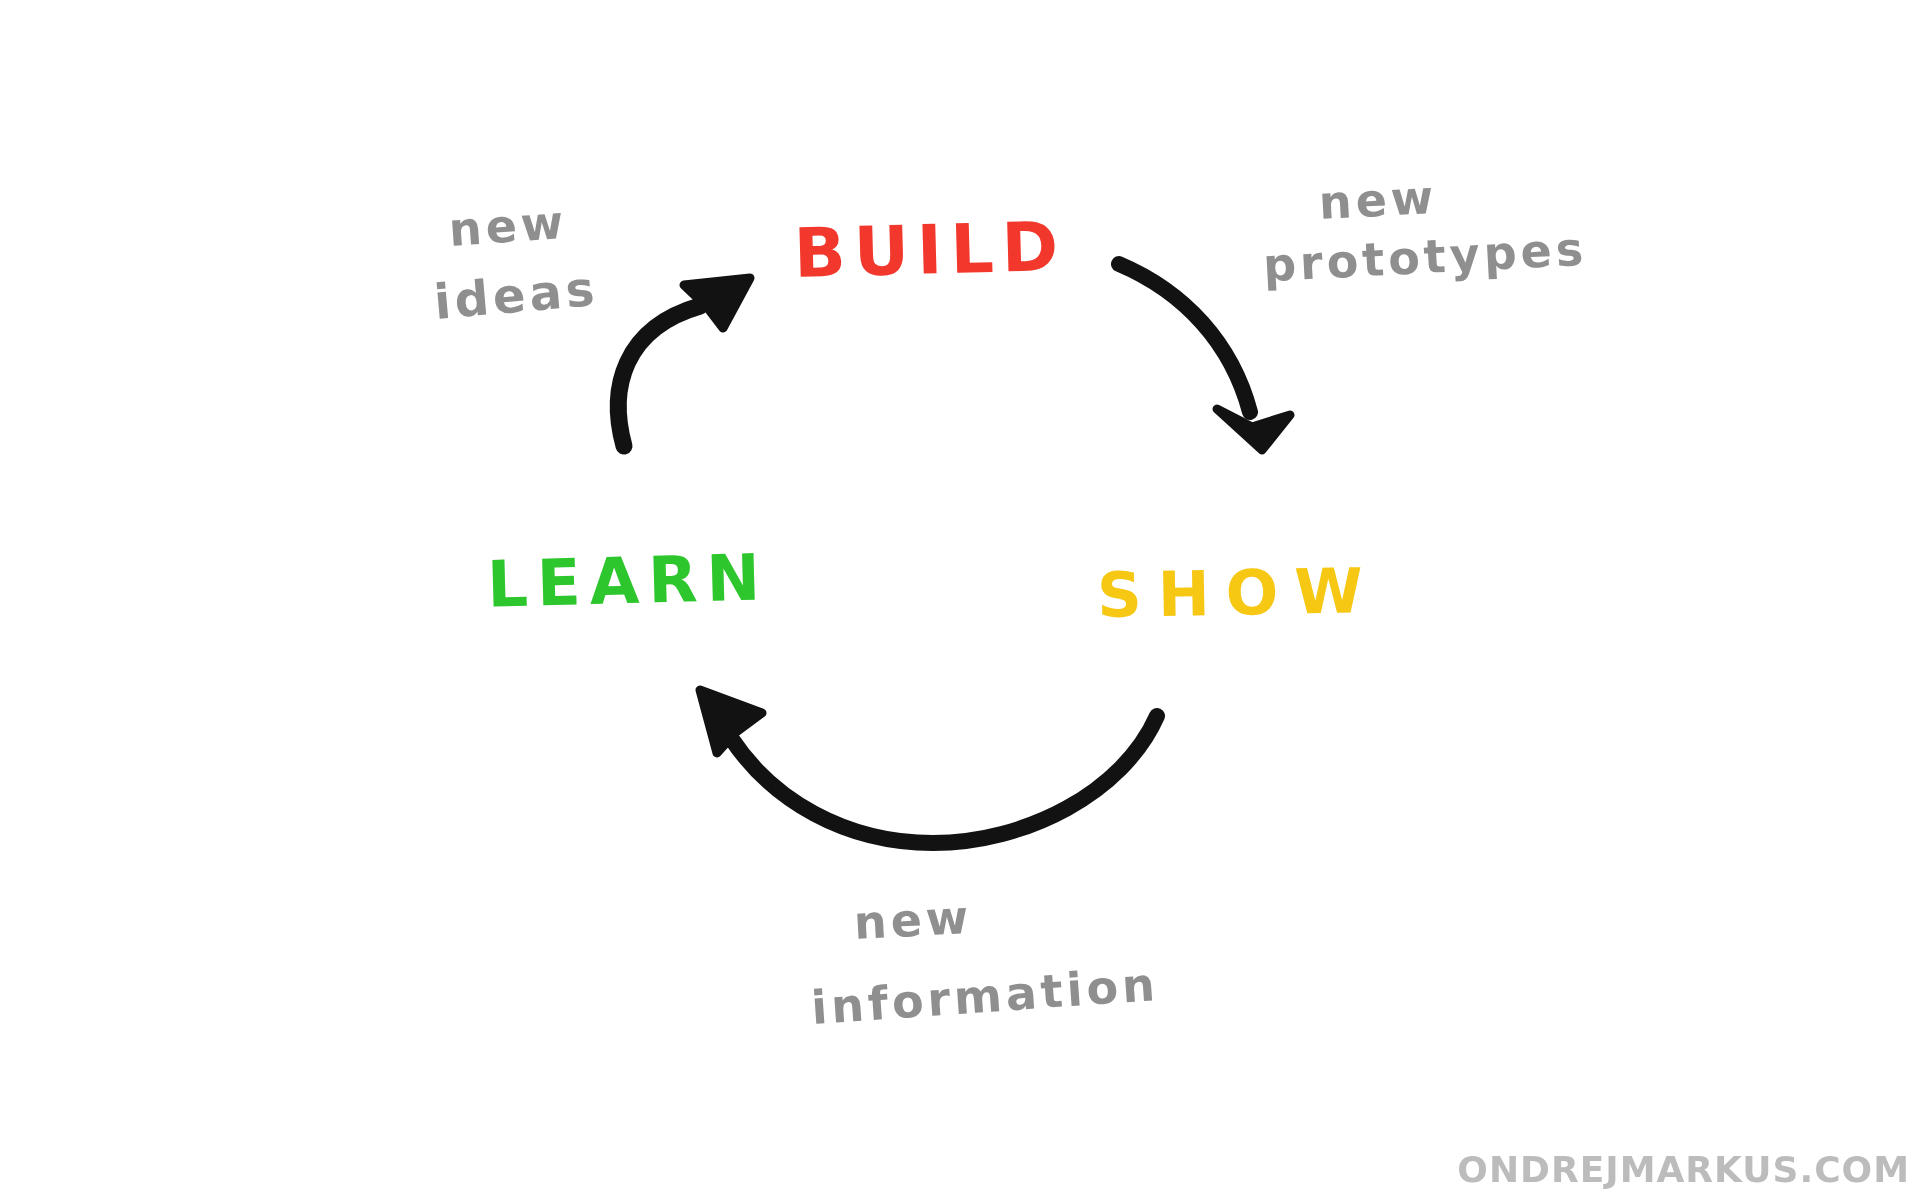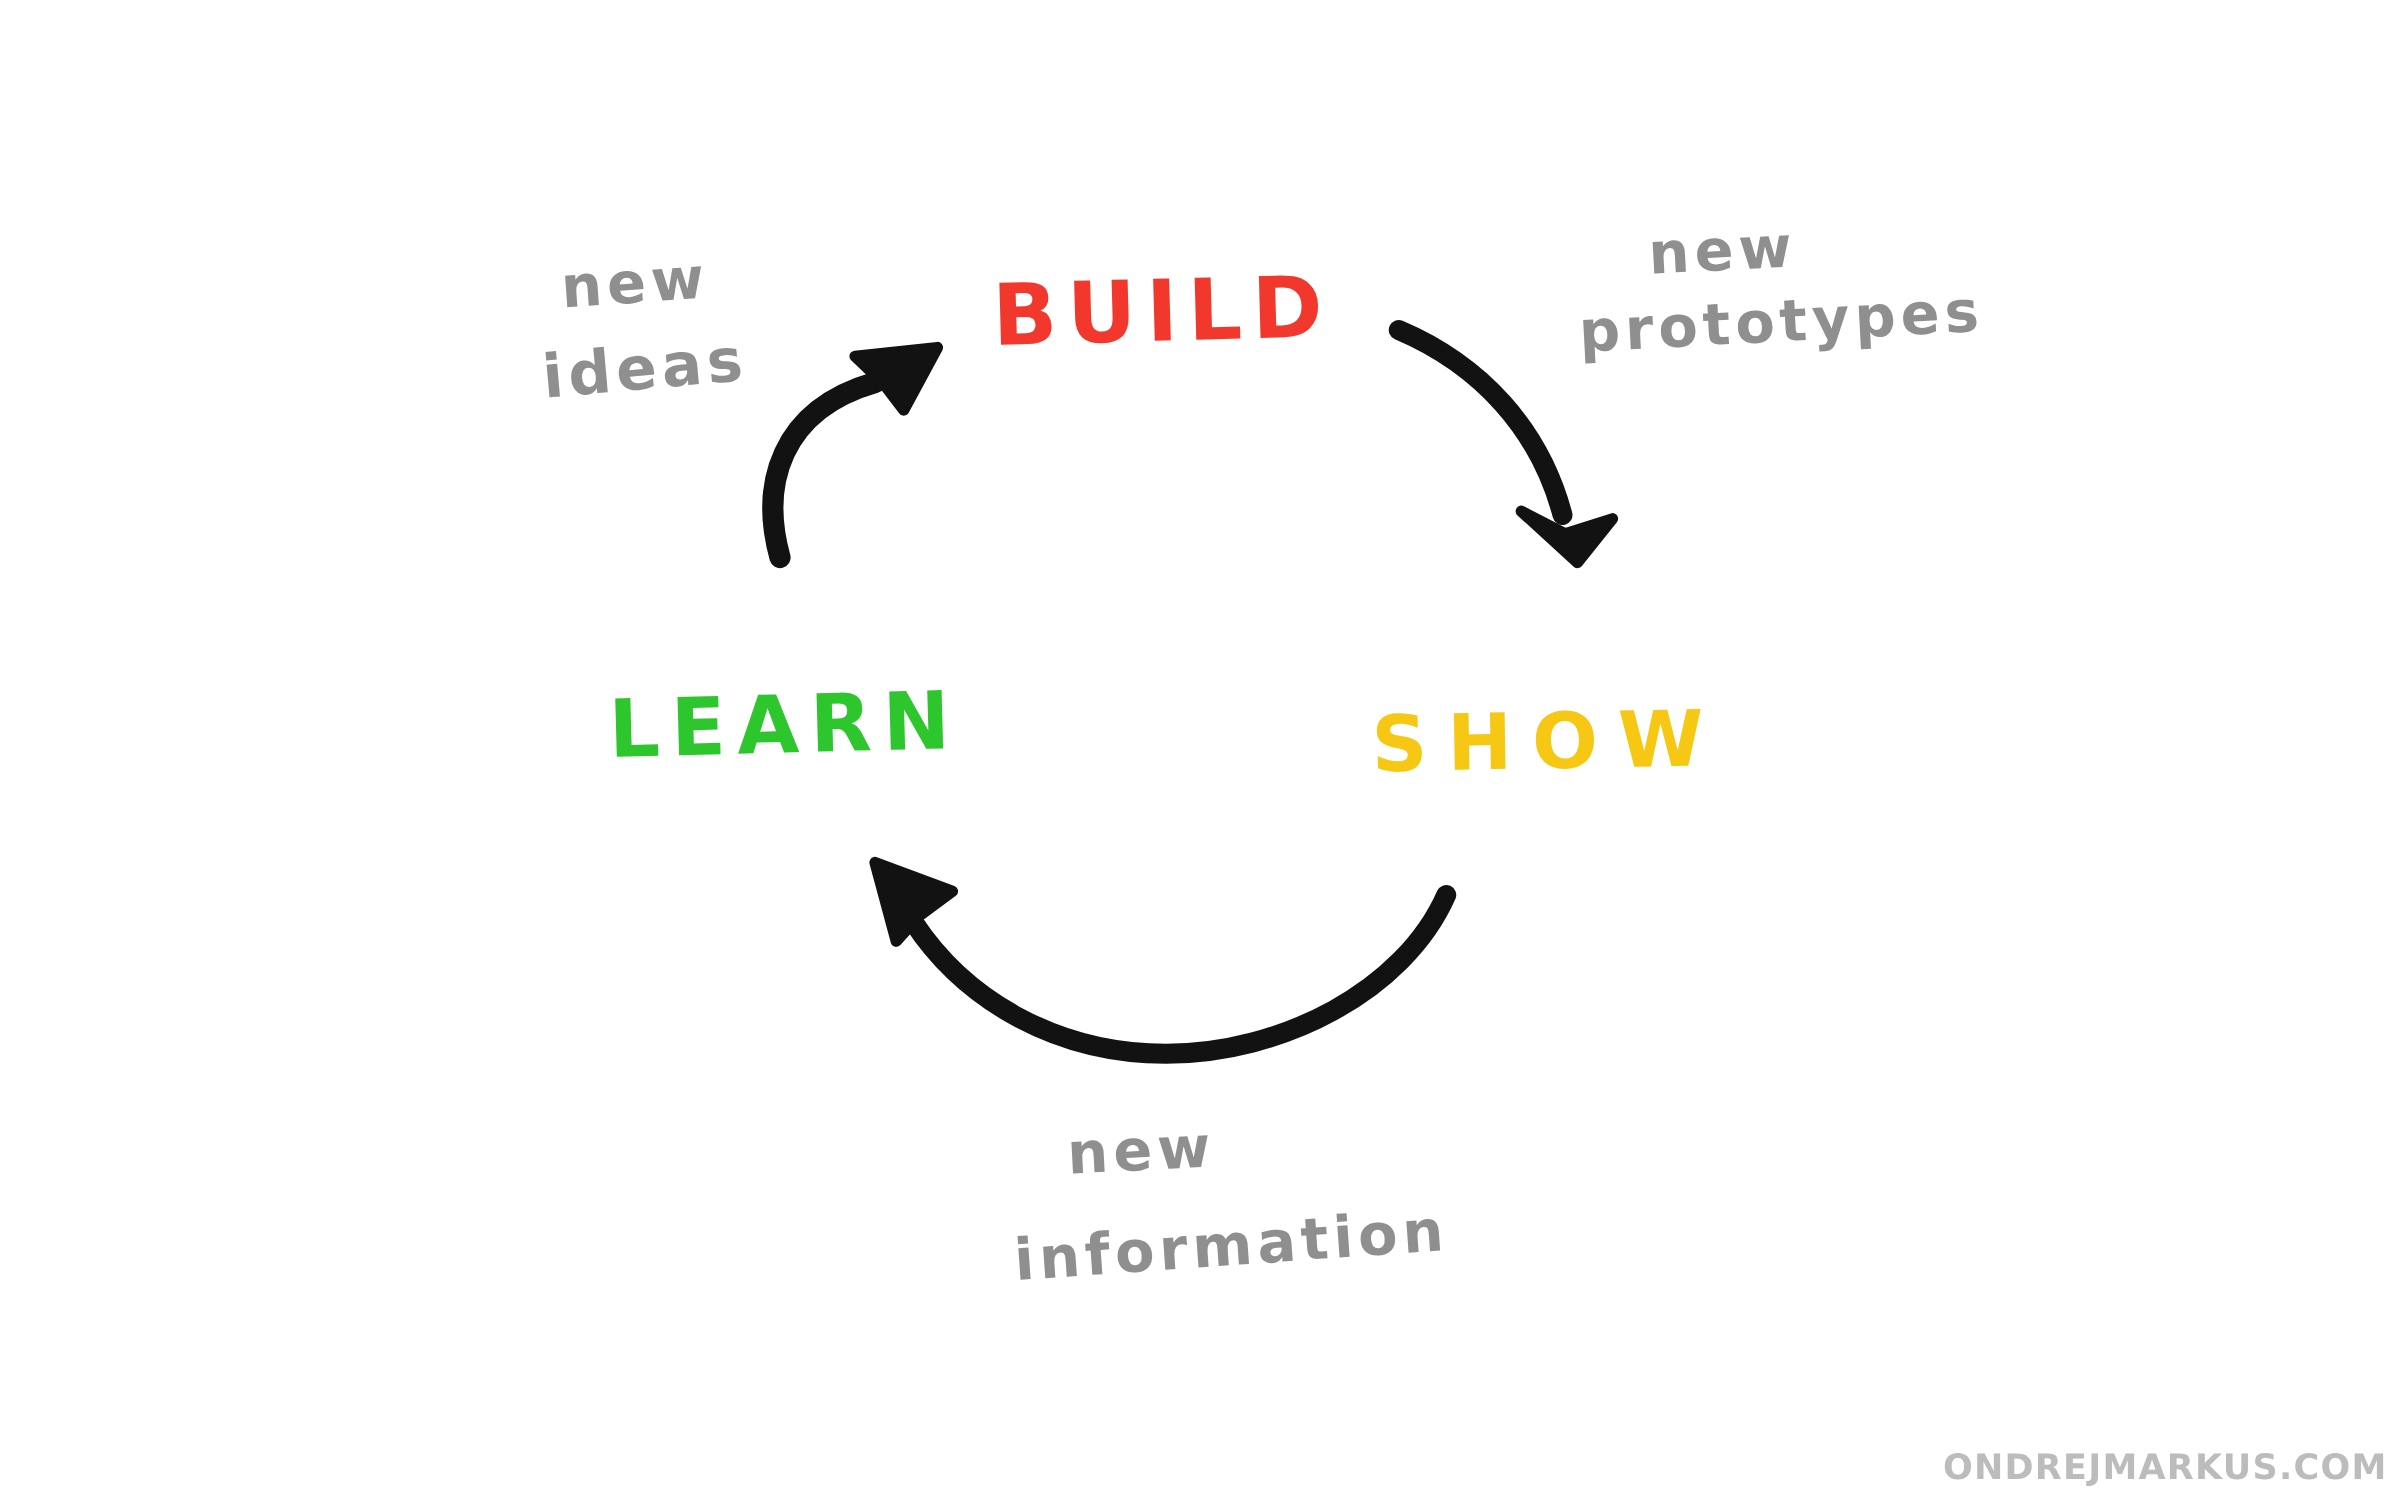--- a/index.html
+++ b/index.html
@@ -62,21 +62,21 @@
   .lbl-ideas-1    { left: 508px;  top: 226px; transform: translate(-50%,-50%) rotate(-4deg); }
   .lbl-ideas-2    { left: 516px;  top: 295px; font-size: 48px; transform: translate(-50%,-50%) rotate(-5deg); }
   .lbl-proto-1    { left: 1378px; top: 200px; transform: translate(-50%,-50%) rotate(-3deg); }
   .lbl-proto-2    { left: 1425px; top: 257px; transform: translate(-50%,-50%) rotate(-3deg); }
   .lbl-info-1     { left: 913px;  top: 920px; transform: translate(-50%,-50%) rotate(-3deg); }
   .lbl-info-2     { left: 985px;  top: 996px; transform: translate(-50%,-50%) rotate(-4deg); }
   .watermark {
     position: absolute;
     right: 10px;
     bottom: 10px;
-    font-size: 28px;
+    font-size: 36px;
     font-weight: bold;
     letter-spacing: 1px;
     white-space: nowrap;
     user-select: none;
   }
 </style>
 </head>
 <body>
 
 <div class="canvas">

